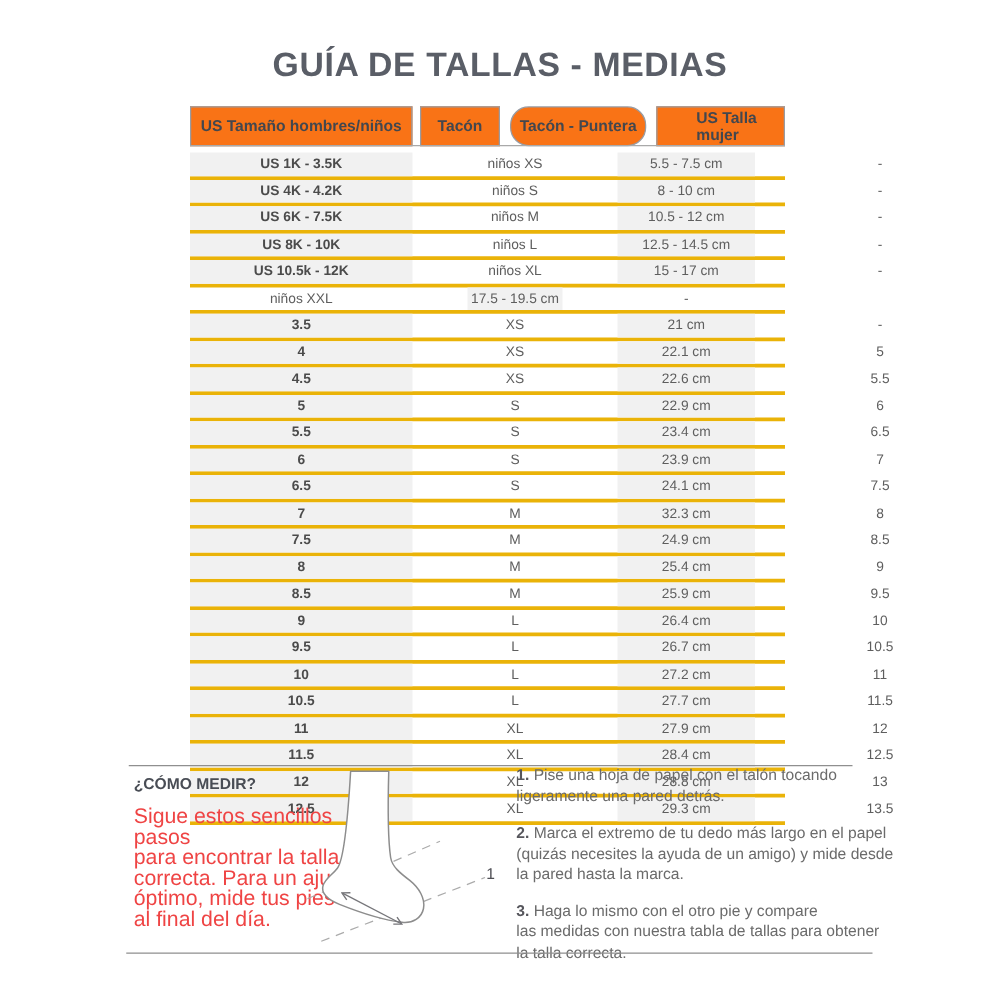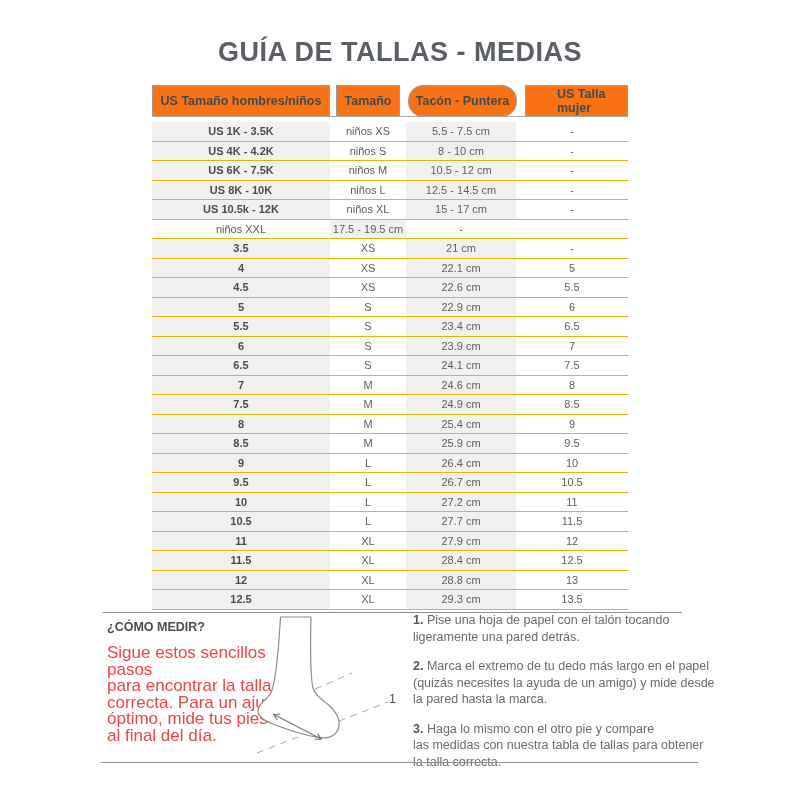--- a/index.html
+++ b/index.html
@@ -24,21 +24,21 @@
   .hbox:nth-child(2){width:64px;margin-left:6px;}
   .hbox:nth-child(3){width:109px;margin-left:8px;border-radius:15px;}
   .hbox:nth-child(4){width:103px;margin-left:8px;padding-left:31px;}
   .header-underline{
     position:absolute;left:0;top:31px;width:476px;height:0;
     border-bottom:1px solid #a9a9a9;
   }
   .tbody{margin-top:5px;}
   .trow{
     display:grid;grid-template-columns:178px 76px 110px 112px;
-    height:18.5px;border-bottom:1px solid #eab308;
+    height:18.5px;border-bottom:3px solid #eab308;gap:44px;
   }
   .tcell{
     display:flex;align-items:center;justify-content:center;
     font-size:11px;color:#5e5e5e;
   }
   .tcell.c0{background:#f1f1f1;font-weight:bold;color:#4b4b4b;}
   .tcell.c2{background:#f1f1f1;}
   
   .sep{position:absolute;height:0;border-top:1px solid #8f8f8f;}
   .sep-top{left:103px;top:612px;width:579px;}
@@ -68,21 +68,21 @@
 </head>
 <body>
 
 <div class="page">
 
   <h1 class="title">GUÍA DE TALLAS - MEDIAS</h1>
 
   <div class="size-table">
     <div class="thead" id="thead">
         <div class="hbox">US Tamaño hombres/niños</div>
-        <div class="hbox">Tamaño</div>
+        <div class="hbox">Tacón</div>
         <div class="hbox">Tacón - Puntera</div>
         <div class="hbox">US Talla mujer</div>
       </div>
     <div class="header-underline"></div>
     <div class="tbody" id="tbody">
         <div class="trow">
           <div class="tcell c0">US 1K - 3.5K</div>
           <div class="tcell c1">niños XS</div>
           <div class="tcell c2">5.5 - 7.5 cm</div>
           <div class="tcell c3">-</div>
@@ -154,21 +154,21 @@
         </div>
         <div class="trow">
           <div class="tcell c0">6.5</div>
           <div class="tcell c1">S</div>
           <div class="tcell c2">24.1 cm</div>
           <div class="tcell c3">7.5</div>
         </div>
         <div class="trow">
           <div class="tcell c0">7</div>
           <div class="tcell c1">M</div>
-          <div class="tcell c2">24.6 cm</div>
+          <div class="tcell c2">32.3 cm</div>
           <div class="tcell c3">8</div>
         </div>
         <div class="trow">
           <div class="tcell c0">7.5</div>
           <div class="tcell c1">M</div>
           <div class="tcell c2">24.9 cm</div>
           <div class="tcell c3">8.5</div>
         </div>
         <div class="trow">
           <div class="tcell c0">8</div>

